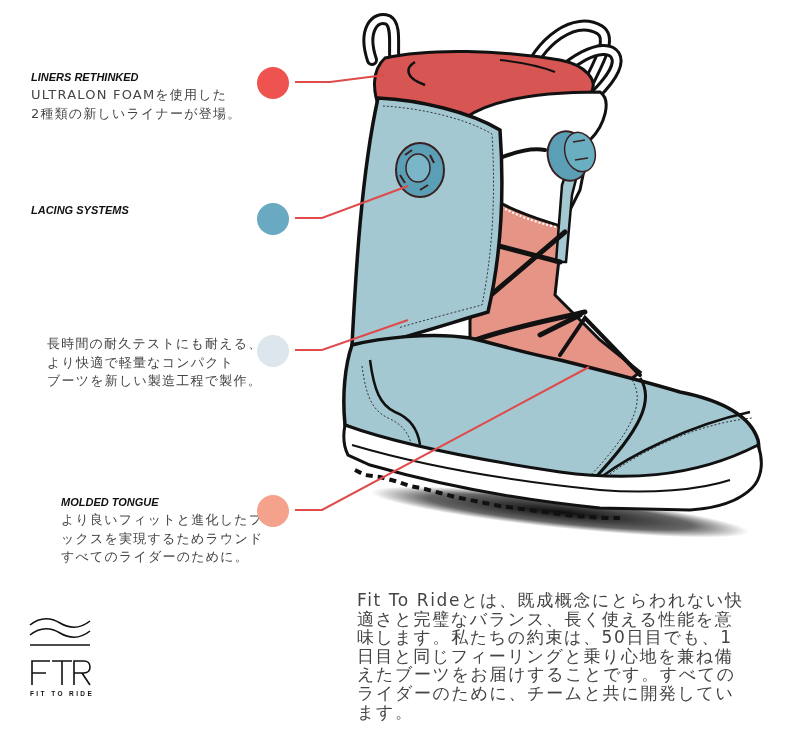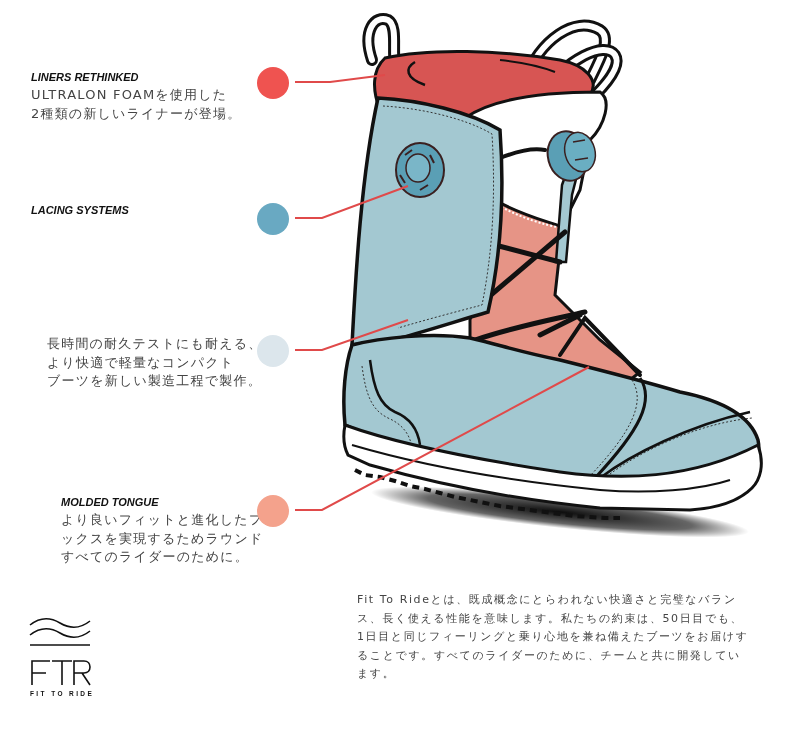--- a/index.html
+++ b/index.html
@@ -36,21 +36,21 @@
     position: absolute;
     left: 0; top: 0;
     width: 800px; height: 749px;
   }
 
   .about {
     position: absolute;
     left: 357px; top: 591px;
     width: 392px;
     font-family: "DejaVu Sans", sans-serif;
-    font-size: 11px;
+    font-size: 17px;
     line-height: 18.6px;
     color: #444;
     letter-spacing: 1.6px;
   }
 
   .logo {
     position: absolute;
     left: 28px; top: 615px;
     width: 64px; height: 90px;
   }

